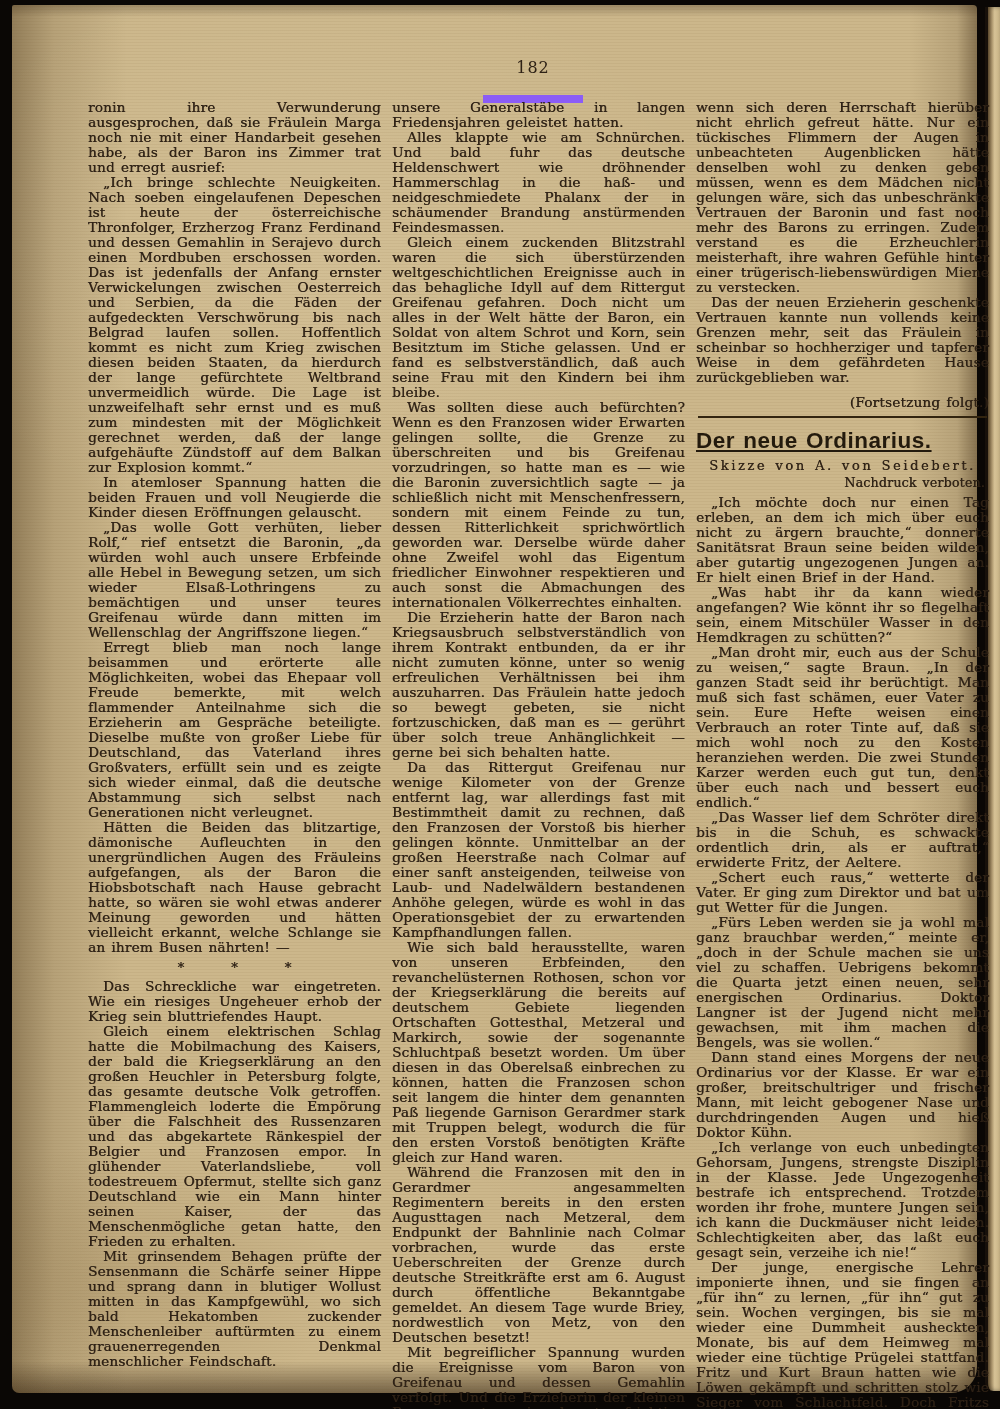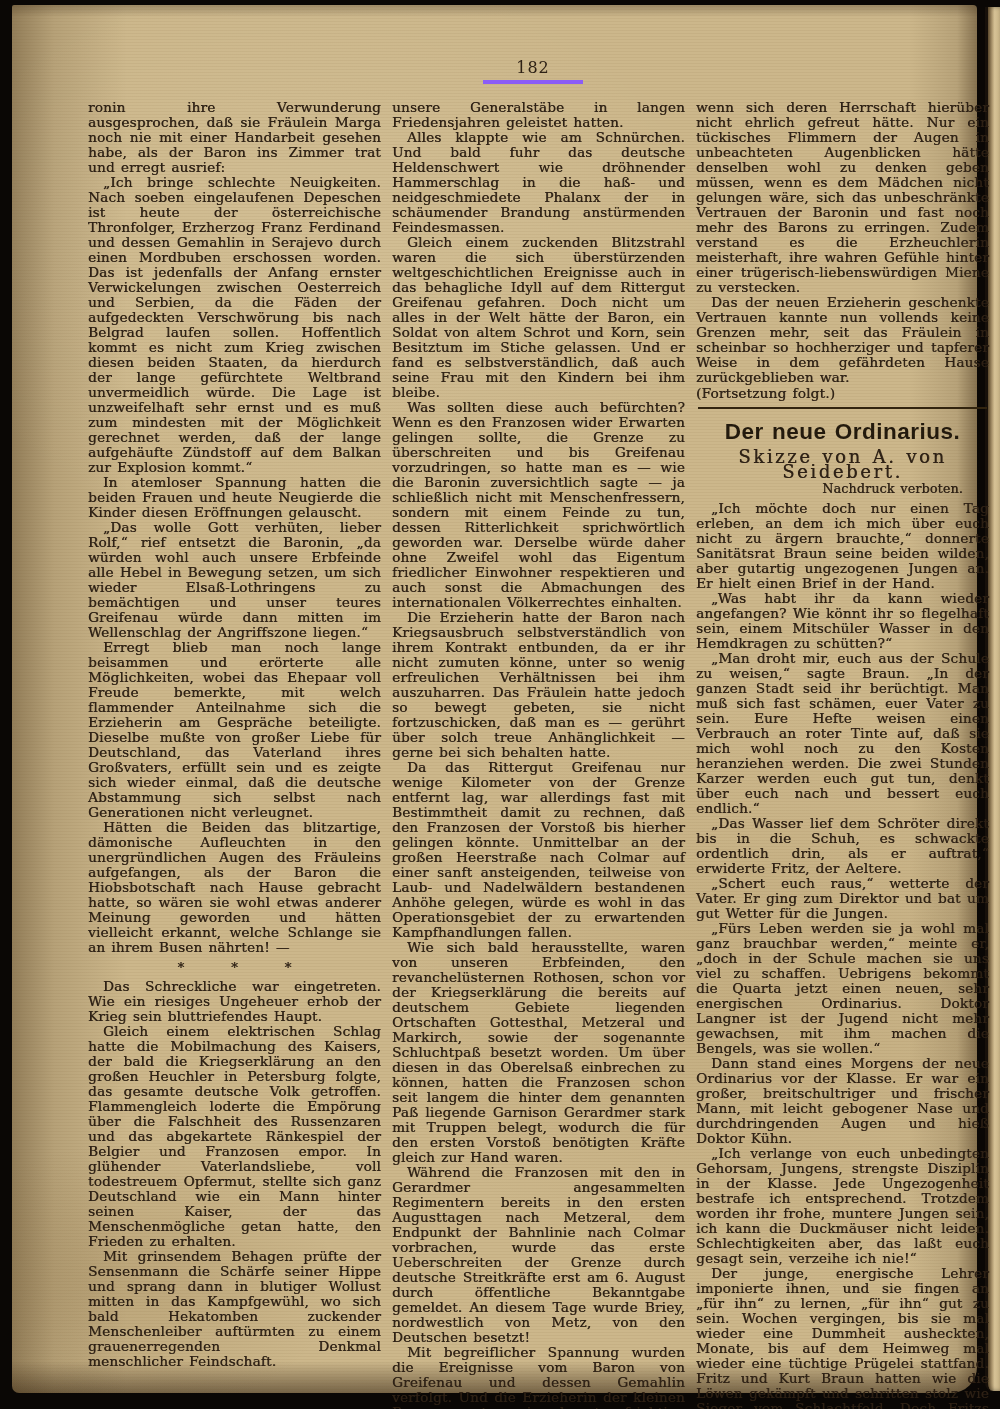--- a/index.html
+++ b/index.html
@@ -34,63 +34,63 @@
     position:absolute; right:0; top:7px; width:12px; height:1384px;
     background:linear-gradient(90deg,#8a6f45 0%, #d6c296 55%, #c9b486 100%);
     border-left:3px solid #17100a;
     border-radius:0 0 0 8px;
     box-shadow:inset 2px 0 4px rgba(0,0,0,0.4);
   }
   
   .page-number {
     position:absolute; left:483px; top:58px; width:100px;
     text-align:center; font-size:16px; letter-spacing:1px;
-    color:#2e2115; padding-bottom:3px;
-    border-bottom:4px solid #8b5cf6;
+    color:#2e2115; padding-bottom:18px;
+    border-bottom:8px solid #8b5cf6;
   }
   
   .columns {
     position:absolute; left:88px; top:100px; width:900px;
     display:flex; gap:11px; color:#2e2115;
   }
   .col {
     width:293px; flex:0 0 293px;
     font-size:13.6px; line-height:15px;
     text-align:justify; letter-spacing:0.2px; word-spacing:1.5px;
     text-shadow:0.4px 0 0 rgba(46,33,21,0.75);
   }
   .blk { margin:0; }
   .blk.p    { text-indent:15px; }
   .blk.cont { text-indent:0; }
   .blk.stars  { text-align:center; text-indent:0; word-spacing:42px; margin:5px 0 4px; }
-  .blk.center { text-align:left; text-indent:0; margin:1px 0 6px; }
+  .blk.center { text-align:right; text-indent:0; margin:10px 0 6px; }
   .blk.rule   { border-top:2px solid #32240f; margin:6px 2px 9px; height:0; }
   .blk.heading {
     font-family:"Liberation Sans", sans-serif; font-weight:bold;
     font-size:22.5px; line-height:27px; letter-spacing:0.5px;
-    text-align:center; text-indent:0; color:#231a0d;
-    text-shadow:none; margin:0 0 4px;
+    text-align:left; text-indent:0; color:#231a0d;
+    text-shadow:none; margin:0 0 4px;text-decoration:underline;
   }
-  .blk.byline { text-align:center; text-indent:0; letter-spacing:2.6px; font-size:18px; margin:0 9px 2px; }
-  .blk.rights { text-align:right; text-indent:0; padding-right:26px; font-size:12.6px; margin:0 0 5px; }
+  .blk.byline { text-align:center; text-indent:0; letter-spacing:2.6px; font-size:13px; margin:0 9px 2px; }
+  .blk.rights { text-align:right; text-indent:0; padding-right:4px; font-size:12.6px; margin:0 0 5px; }
 </style>
 </head>
 <body>
 
 <div id="scan">
   <div class="paper"></div>
   <div class="next-page"></div>
 
   <div class="page-number">182</div>
 
   <div class="columns">
     <div class="col">
         <div class="blk cont">ronin ihre Verwunderung ausgesprochen, daß sie Fräulein Marga noch nie mit einer Handarbeit gesehen habe, als der Baron ins Zimmer trat und erregt ausrief:</div>
         <div class="blk p">„Ich bringe schlechte Neuigkeiten. Nach soeben eingelaufenen Depeschen ist heute der österreichische Thronfolger, Erzherzog Franz Ferdinand und dessen Gemahlin in Serajevo durch einen Mordbuben erschossen worden. Das ist jedenfalls der Anfang ernster Verwickelungen zwischen Oesterreich und Serbien, da die Fäden der aufgedeckten Verschwörung bis nach Belgrad laufen sollen. Hoffentlich kommt es nicht zum Krieg zwischen diesen beiden Staaten, da hierdurch der lange gefürchtete Weltbrand unvermeidlich würde. Die Lage ist unzweifelhaft sehr ernst und es muß zum mindesten mit der Möglichkeit gerechnet werden, daß der lange aufgehäufte Zündstoff auf dem Balkan zur Explosion kommt.“</div>
-        <div class="blk p">In atemloser Spannung hatten die beiden Frauen und heute Neugierde die Kinder diesen Eröffnungen gelauscht.</div>
+        <div class="blk p">In atemloser Spannung hatten die beiden Frauen und voll Neugierde die Kinder diesen Eröffnungen gelauscht.</div>
         <div class="blk p">„Das wolle Gott verhüten, lieber Rolf,“ rief entsetzt die Baronin, „da würden wohl auch unsere Erbfeinde alle Hebel in Bewegung setzen, um sich wieder Elsaß-Lothringens zu bemächtigen und unser teures Greifenau würde dann mitten im Wellenschlag der Angriffszone liegen.“</div>
         <div class="blk p">Erregt blieb man noch lange beisammen und erörterte alle Möglichkeiten, wobei das Ehepaar voll Freude bemerkte, mit welch flammender Anteilnahme sich die Erzieherin am Gespräche beteiligte. Dieselbe mußte von großer Liebe für Deutschland, das Vaterland ihres Großvaters, erfüllt sein und es zeigte sich wieder einmal, daß die deutsche Abstammung sich selbst nach Generationen nicht verleugnet.</div>
         <div class="blk p">Hätten die Beiden das blitzartige, dämonische Aufleuchten in den unergründlichen Augen des Fräuleins aufgefangen, als der Baron die Hiobsbotschaft nach Hause gebracht hatte, so wären sie wohl etwas anderer Meinung geworden und hätten vielleicht erkannt, welche Schlange sie an ihrem Busen nährten! —</div>
         <div class="blk stars">* * *</div>
         <div class="blk p">Das Schreckliche war eingetreten. Wie ein riesiges Ungeheuer erhob der Krieg sein bluttriefendes Haupt.</div>
         <div class="blk p">Gleich einem elektrischen Schlag hatte die Mobilmachung des Kaisers, der bald die Kriegserklärung an den großen Heuchler in Petersburg folgte, das gesamte deutsche Volk getroffen. Flammengleich loderte die Empörung über die Falschheit des Russenzaren und das abgekartete Ränkespiel der Belgier und Franzosen empor. In glühender Vaterlandsliebe, voll todestreuem Opfermut, stellte sich ganz Deutschland wie ein Mann hinter seinen Kaiser, der das Menschenmögliche getan hatte, den Frieden zu erhalten.</div>
         <div class="blk p">Mit grinsendem Behagen prüfte der Sensenmann die Schärfe seiner Hippe und sprang dann in blutiger Wollust mitten in das Kampfgewühl, wo sich bald Hekatomben zuckender Menschenleiber auftürmten zu einem grauenerregenden Denkmal menschlicher Feindschaft.</div>
       </div>
     <div class="col">
         <div class="blk cont">unsere Generalstäbe in langen Friedensjahren geleistet hatten.</div>

